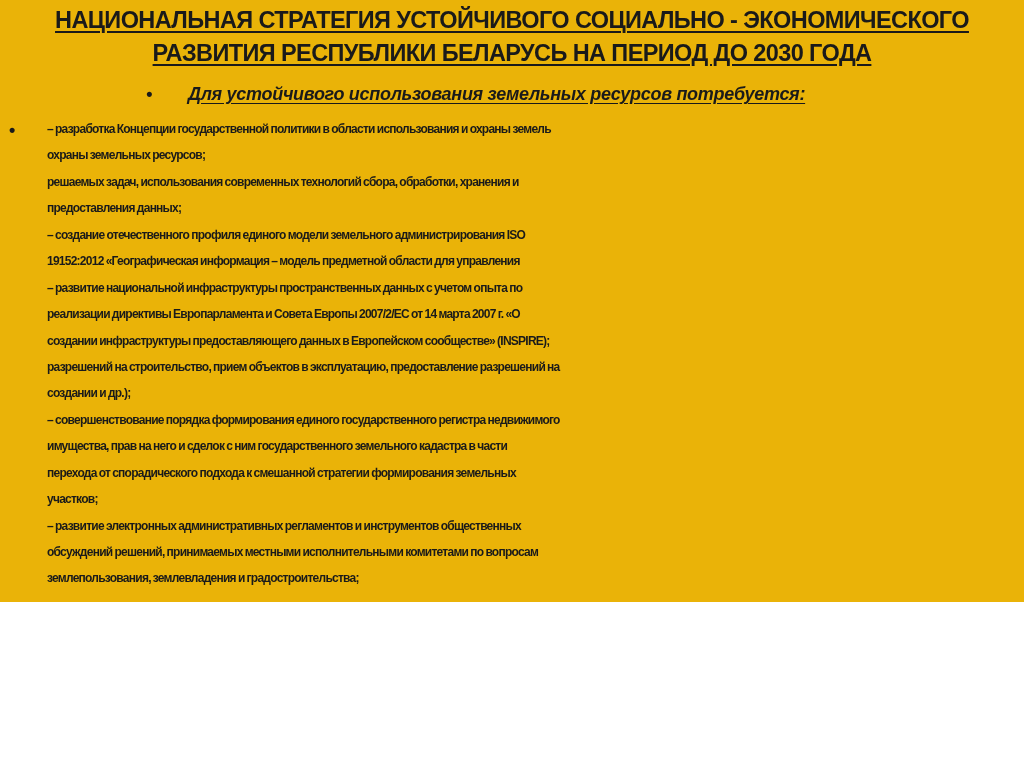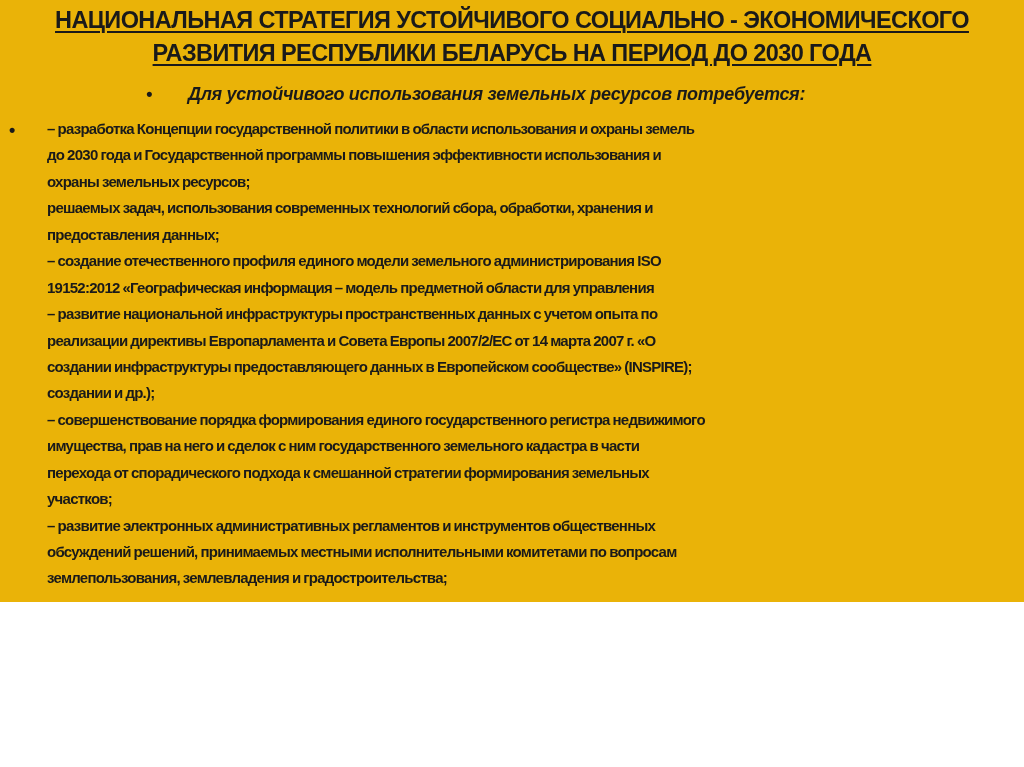--- a/index.html
+++ b/index.html
@@ -57,37 +57,38 @@
     }
     .subhead .bullet {
       position: absolute;
       left: 146px;
       top: 0;
     }
     .subhead .text {
       position: absolute;
       left: 188px;
       top: 0;
+      text-decoration: underline;
       text-underline-offset: 3px;
       white-space: nowrap;
     }
     .body-bullet {
       position: absolute;
       left: 9px;
       top: 117px;
       font-size: 18px;
       font-weight: bold;
       line-height: 26px;
     }
     .body {
       position: absolute;
       left: 47px;
       top: 116px;
       width: 975px;
-      font-size: 15px;
+      font-size: 12px;
       font-weight: bold;
       line-height: 26.45px;
       letter-spacing: -0.75px;
       word-spacing: -0.5px;
       color: #1a1a1a;
     }
     .body .line {
       display: block;
       white-space: nowrap;
       height: 26.45px;
@@ -106,37 +107,37 @@
   <div class="subhead">
     <span class="bullet">•</span>
     <span class="text">Для устойчивого использования земельных ресурсов потребуется:</span>
   </div>
 
   <div class="body-bullet">•</div>
 
   <div class="body">
     <div>
       <span class="line">– разработка Концепции государственной политики в области использования и охраны земель</span>
-      <span class="line">до 2030 года и Государственной программы повышения эффективности использования и</span>
       <span class="line">охраны земельных ресурсов;</span>
     </div>
     <div>
       <span class="line">решаемых задач, использования современных технологий сбора, обработки, хранения и</span>
       <span class="line">предоставления данных;</span>
     </div>
     <div>
       <span class="line">– создание отечественного профиля единого модели земельного администрирования ISO</span>
       <span class="line">19152:2012 «Географическая информация – модель предметной области для управления</span>
     </div>
     <div>
       <span class="line">– развитие национальной инфраструктуры пространственных данных с учетом опыта по</span>
       <span class="line">реализации директивы Европарламента и Совета Европы 2007/2/ЕС от 14 марта 2007 г. «О</span>
       <span class="line">создании инфраструктуры предоставляющего данных в Европейском сообществе» (INSPIRE);</span>
     </div>
     <div>
+      <span class="line">разрешений на строительство, прием объектов в эксплуатацию, предоставление разрешений на</span>
       <span class="line">создании и др.);</span>
     </div>
     <div>
       <span class="line">– совершенствование порядка формирования единого государственного регистра недвижимого</span>
       <span class="line">имущества, прав на него и сделок с ним государственного земельного кадастра в части</span>
       <span class="line">перехода от спорадического подхода к смешанной стратегии формирования земельных</span>
       <span class="line">участков;</span>
     </div>
     <div>
       <span class="line">– развитие электронных административных регламентов и инструментов общественных</span>

